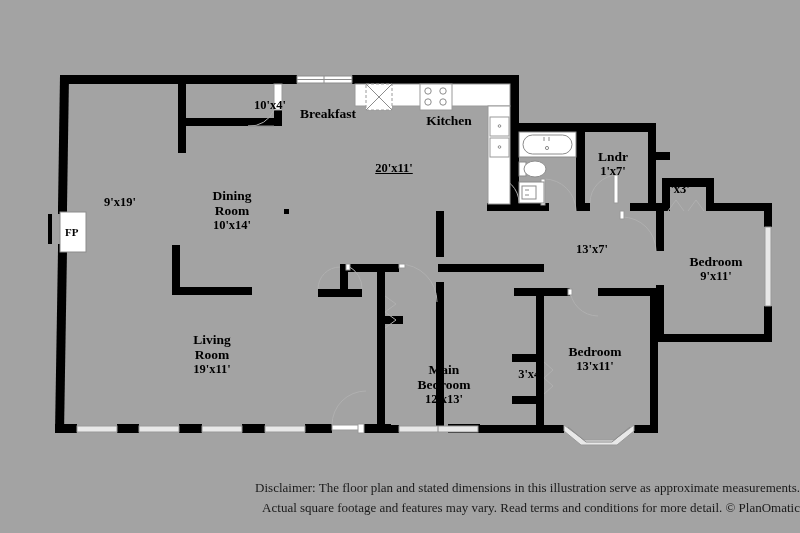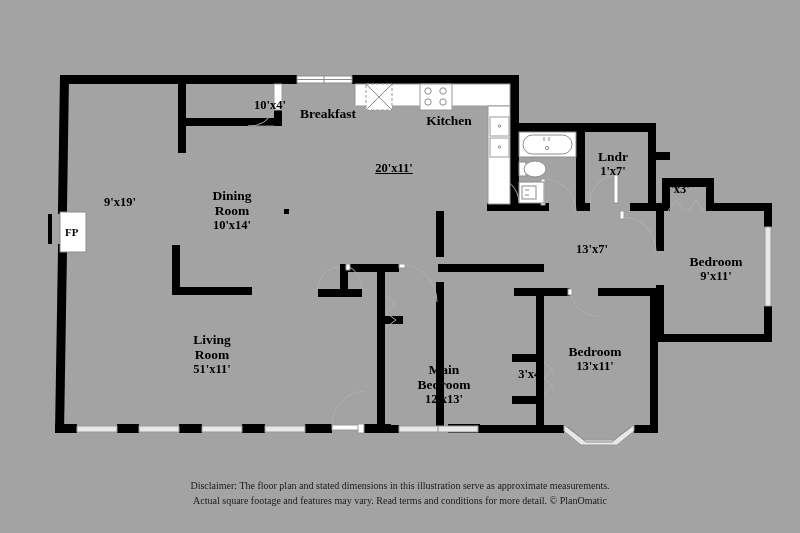--- a/index.html
+++ b/index.html
@@ -90,23 +90,23 @@
     position: absolute;
     font-size: 11px;
     font-weight: bold;
     font-family: "Liberation Serif", "DejaVu Serif", serif;
   }
   #disclaimer {
     position: absolute;
     left: 0;
     top: 478px;
     width: 800px;
-    text-align: center;
+    text-align: right;
     font-family: "Liberation Serif", "DejaVu Serif", serif;
-    font-size: 10px;
+    font-size: 13px;
     color: #1a1a1a;
     line-height: 1.5;
   }
   #disclaimer div { white-space: nowrap; }
 </style>
 </head>
 <body>
 
 <div id="floorplan-page">
 
@@ -348,21 +348,21 @@
   </div>
 
   <div class="room-label rl-big" style="left:661px; top:254px; width:110px;">
     <div>Bedroom</div>
     <div class="rl-dim">9'x11'</div>
   </div>
 
   <div class="room-label rl-big" style="left:162px; top:332px; width:100px;">
     <div>Living</div>
     <div>Room</div>
-    <div class="rl-dim">51'x11'</div>
+    <div class="rl-dim">19'x11'</div>
   </div>
 
   <div class="room-label rl-big" style="left:389px; top:331px; width:110px;margin-top:31px;">
     <div>Main</div>
     <div>Bedroom</div>
     <div class="rl-dim">12'x13'</div>
   </div>
 
   <div class="room-label rl-big" style="left:540px; top:344px; width:110px;">
     <div>Bedroom</div>

